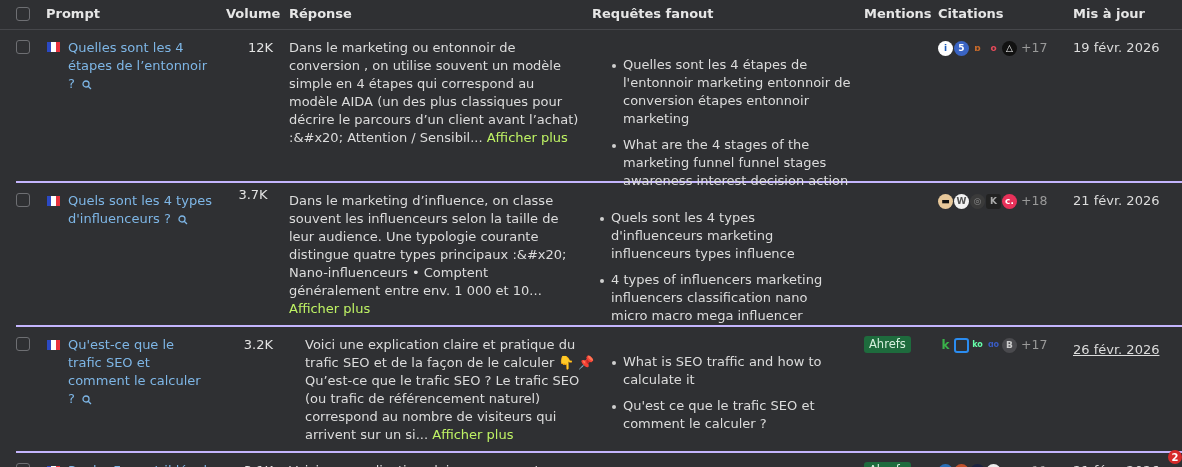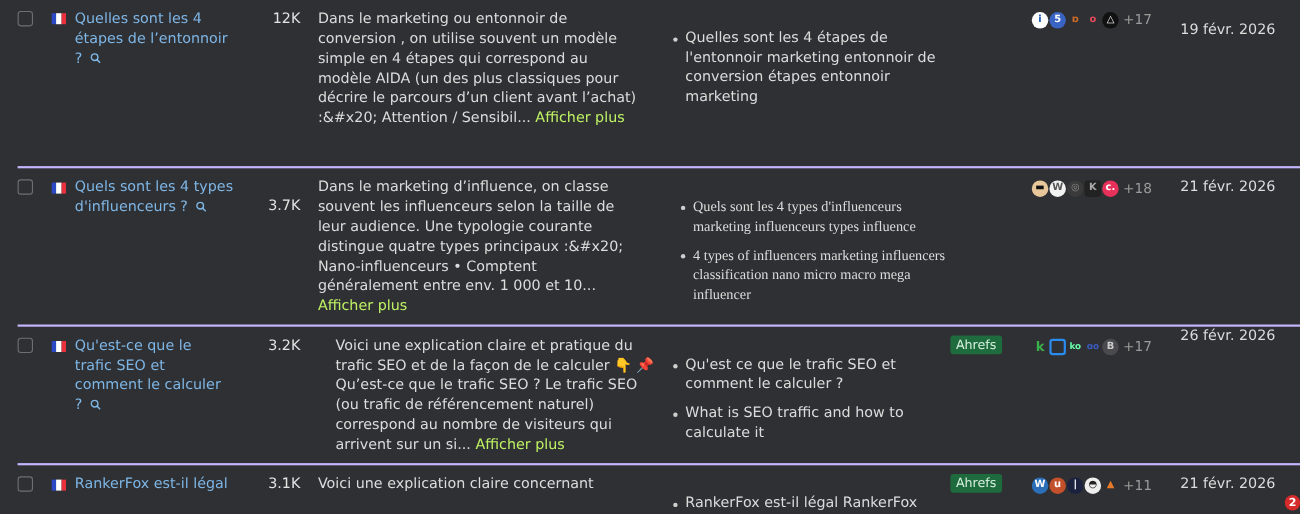--- a/index.html
+++ b/index.html
@@ -54,20 +54,30 @@
     position:absolute; left:1168px; top:450px; width:14px; height:14px;
     border-radius:50%; background:#d72a2a; color:#fff; font-size:10px;
     font-weight:bold; display:flex; align-items:center; justify-content:center;
   }
 </style>
 </head>
 <body>
 
 <div class="tbl">
 
+  <div class="hdr">
+    <span class="cb" style="left:16px;top:7px;"></span>
+    <div style="left:46px;">Prompt</div>
+    <div style="left:226px;">Volume</div>
+    <div style="left:289px;">Réponse</div>
+    <div style="left:592px;">Requêtes fanout</div>
+    <div style="left:864px;">Mentions</div>
+    <div style="left:938px;">Citations</div>
+    <div style="left:1073px;">Mis à jour</div>
+  </div>
 
   <div class="row" style="height:151px;">
    <div class="inner">
     <span class="cb" style="left:16px;top:10px;"></span>
     <div class="flag" style="left:47px;top:12px;">
       <span style="background:#2b49c4"></span>
           <span style="background:#fff"></span>
           <span style="background:#e8313d"></span>
     </div>
     <div class="cell" style="left:68px;top:9px;width:145px;">
@@ -77,54 +87,55 @@
             <line x1="6.2" y1="6.2" x2="9" y2="9" stroke="#7eb6e6" stroke-width="1.3"></line>
           </svg>
     </div>
     <div class="cell vol" style="left:233px;top:9px;">12K</div>
     <div class="cell resp" style="left:289px;top:9px;">
       <span>Dans le marketing ou entonnoir de conversion , on utilise souvent un modèle simple en 4 étapes qui correspond au modèle AIDA (un des plus classiques pour décrire le parcours d’un client avant l’achat) :&amp;#x20; Attention / Sensibil...</span>
       <span class="more">Afficher plus</span>
     </div>
     <ul class="cell fan" style="left:592px;top:9px;">
       <li>Quelles sont les 4 étapes de l'entonnoir marketing entonnoir de conversion étapes entonnoir marketing</li>
+      <li>What are the 4 stages of the marketing funnel funnel stages awareness interest decision action</li>
     </ul>
     <div class="cell cits" style="left:938px;top:9px;">
       <span class="ci" style="background:#fff;color:#1a5ab8;">i</span>
       <span class="ci" style="background:#3a64c4;">5</span>
       <span class="ci" style="background:transparent;color:#c86a2a;">ɒ</span>
       <span class="ci" style="background:transparent;color:#e64a5a;">o</span>
       <span class="ci" style="background:#111;">△</span>
       <span class="plus">+17</span>
     </div>
-    <div class="cell date" style="left:1073px;top:19px;">19 févr. 2026</div>
+    <div class="cell date" style="left:1073px;top:9px;">19 févr. 2026</div>
    </div>
   </div>
 
   <div class="row" style="height:142px;">
    <div class="inner">
     <span class="cb" style="left:16px;top:10px;"></span>
     <div class="flag" style="left:47px;top:13px;">
       <span style="background:#2b49c4"></span>
           <span style="background:#fff"></span>
           <span style="background:#e8313d"></span>
     </div>
     <div class="cell" style="left:68px;top:9px;width:145px;">
       <span class="prompt-link">Quels sont les 4 types d'influenceurs ?</span>
       <svg class="search-ic" width="10" height="10" viewBox="0 0 10 10">
             <circle cx="4" cy="4" r="3" stroke="#7eb6e6" stroke-width="1.3" fill="none"></circle>
             <line x1="6.2" y1="6.2" x2="9" y2="9" stroke="#7eb6e6" stroke-width="1.3"></line>
           </svg>
     </div>
-    <div class="cell vol" style="left:233px;top:26px;">3.7K</div>
+    <div class="cell vol" style="left:233px;top:3px;text-align:center;">3.7K</div>
     <div class="cell resp" style="left:289px;top:9px;">
       <span>Dans le marketing d’influence, on classe souvent les influenceurs selon la taille de leur audience. Une typologie courante distingue quatre types principaux :&amp;#x20; Nano-influenceurs • Comptent généralement entre env. 1 000 et 10...</span>
       <span class="more">Afficher plus</span>
     </div>
-    <ul class="cell fan" style="left:599px;top:9px;font-family:Liberation Serif, serif;">
+    <ul class="cell fan" style="left:580px;top:9px;">
       <li>Quels sont les 4 types d'influenceurs marketing influenceurs types influence</li>
       <li>4 types of influencers marketing influencers classification nano micro macro mega influencer</li>
     </ul>
     <div class="cell cits" style="left:938px;top:9px;">
       <span class="ci" style="background:#e8c89a;color:#111;">▬</span>
       <span class="ci" style="background:#f2f2f2;color:#555;">W</span>
       <span class="ci" style="background:#3a3a3a;color:#888;">◎</span>
       <span class="ci" style="background:#222;color:#aaa;border-radius:3px;">K</span>
       <span class="ci" style="background:#e8315a;">c.</span>
       <span class="plus">+18</span>
@@ -147,35 +158,35 @@
             <circle cx="4" cy="4" r="3" stroke="#7eb6e6" stroke-width="1.3" fill="none"></circle>
             <line x1="6.2" y1="6.2" x2="9" y2="9" stroke="#7eb6e6" stroke-width="1.3"></line>
           </svg>
     </div>
     <div class="cell vol" style="left:233px;top:9px;">3.2K</div>
     <div class="cell resp" style="left:305px;top:9px;">
       <span>Voici une explication claire et pratique du trafic SEO et de la façon de le calculer 👇 📌 Qu’est-ce que le trafic SEO ? Le trafic SEO (ou trafic de référencement naturel) correspond au nombre de visiteurs qui arrivent sur un si...</span>
       <span class="more">Afficher plus</span>
     </div>
     <ul class="cell fan" style="left:592px;top:9px;">
+      <li>What is SEO traffic and how to calculate it</li>
       <li>Qu'est ce que le trafic SEO et comment le calculer ?</li>
-      <li>What is SEO traffic and how to calculate it</li>
     </ul>
     <div class="cell" style="left:864px;top:8px;">
       <span class="badge">Ahrefs</span>
     </div>
     <div class="cell cits" style="left:938px;top:9px;">
       <span class="ci" style="background:transparent;color:#3ab24a;font-size:12px;">k</span>
       <span class="ci" style="background:transparent;color:#2b8cf0;border:2px solid #2b8cf0;border-radius:3px;width:11px;height:11px;"></span>
       <span class="ci" style="background:transparent;color:#6fa;font-size:8px;">ko</span>
       <span class="ci" style="background:transparent;color:#3a5cc4;font-size:8px;">ɑo</span>
       <span class="ci" style="background:#4a4a4e;color:#ccc;">B</span>
       <span class="plus">+17</span>
     </div>
-    <div class="cell date" style="left:1073px;top:0;">26 févr. 2026</div>
+    <div class="cell date" style="left:1073px;top:14px;text-decoration:underline;">26 févr. 2026</div>
    </div>
   </div>
 
   <div class="row" style="height:60px;">
    <div class="inner">
     <span class="cb" style="left:16px;top:10px;"></span>
     <div class="flag" style="left:47px;top:13px;">
       <span style="background:#2b49c4"></span>
           <span style="background:#fff"></span>
           <span style="background:#e8313d"></span>

